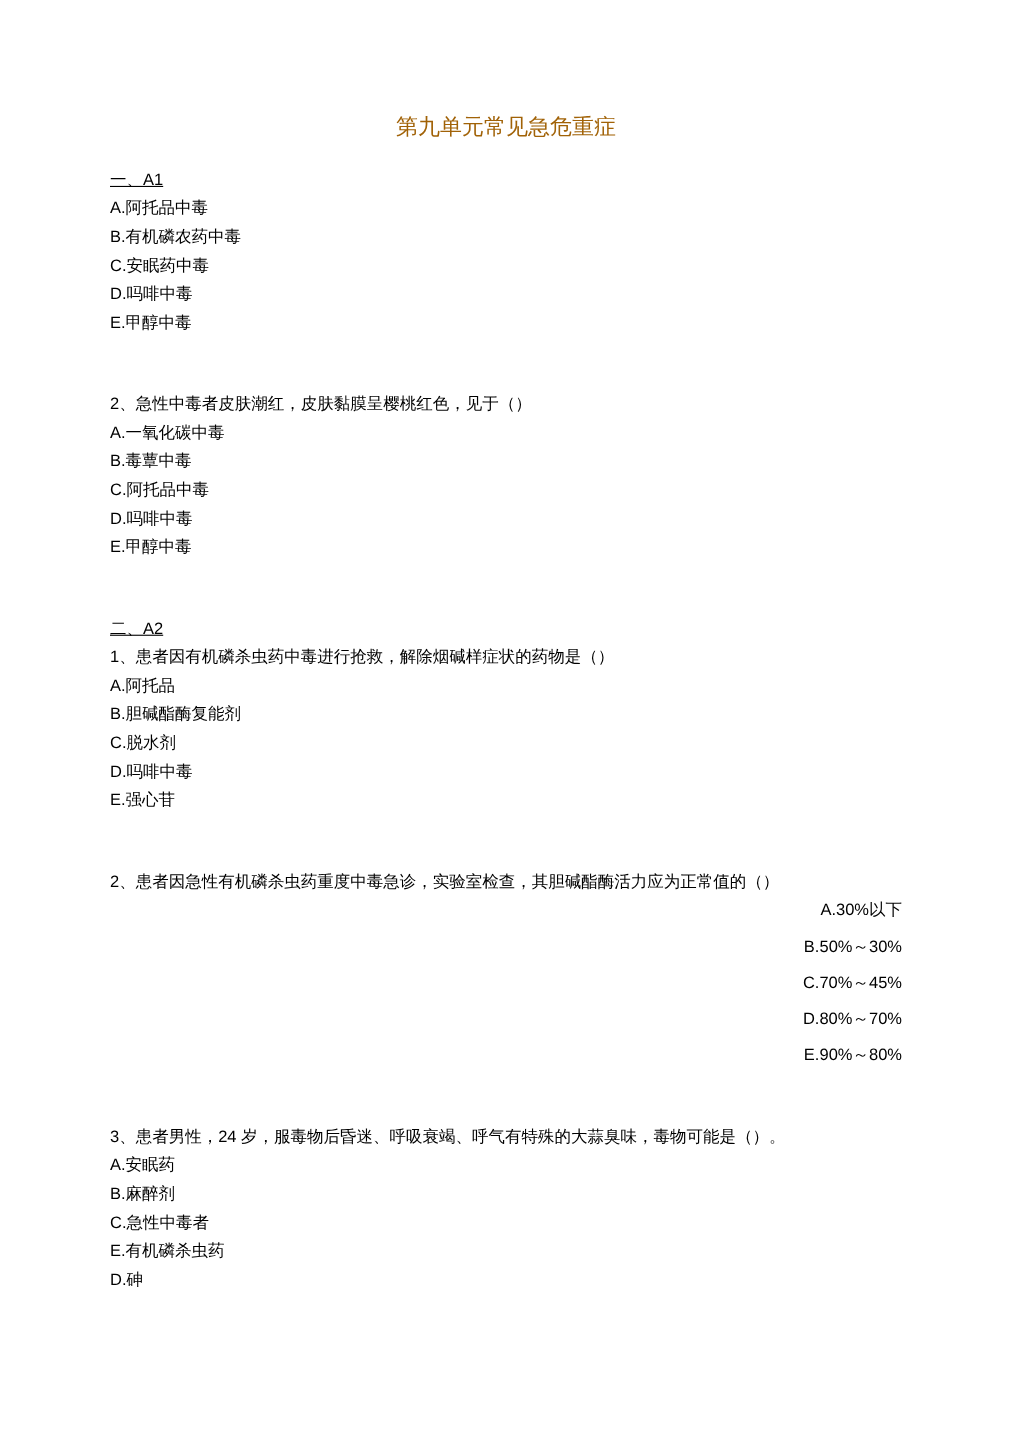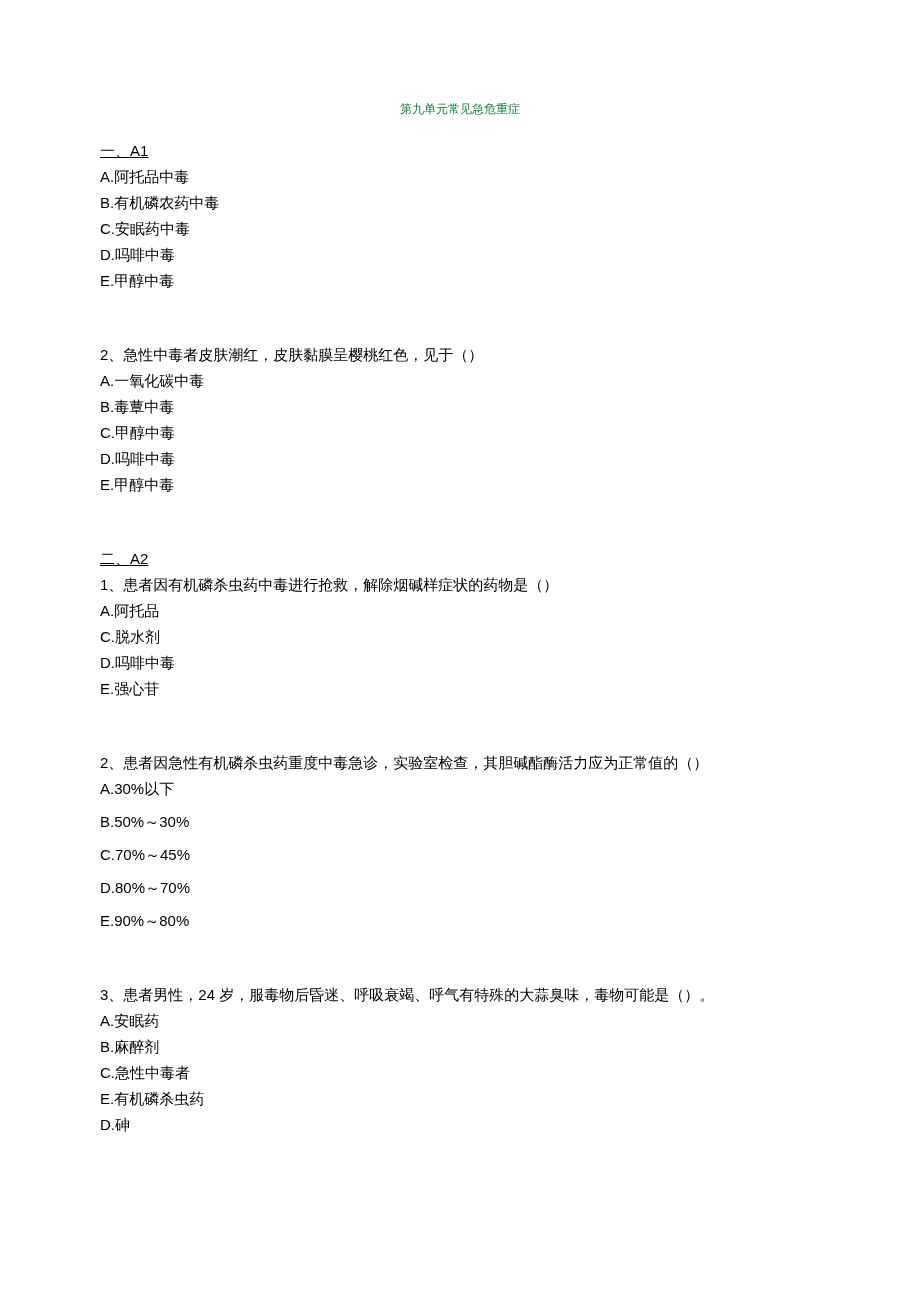--- a/index.html
+++ b/index.html
@@ -10,22 +10,22 @@
     font-family: "Microsoft YaHei", "SimSun", Arial, sans-serif;
   }
   .page {
     padding: 100px 100px 60px 100px;
     color: #000;
     font-size: 15px;
     line-height: 1.6;
   }
   .title {
     text-align: center;
-    font-size: 12px;
-    color: #15803d;
+    font-size: 20px;
+    color: #a16207;
     margin-bottom: 20px;
   }
   .section-header {
     margin-top: 0;
     margin-bottom: 2px;
     text-decoration: underline;
   }
   .section-header.gap-top {
     margin-top: 50px;
   }
@@ -36,20 +36,21 @@
     margin-bottom: 0;
   }
   .question-stem {
     margin-bottom: 2px;
   }
   .option {
     margin-bottom: 2px;
   }
   .question.wide .option {
     margin-bottom: 9px;
+    text-align: right;
   }
 </style>
 </head>
 <body>
 
 <div class="page">
 
   <div class="title">第九单元常见急危重症</div>
 
   <div class="section-header">一、A1</div>
@@ -59,30 +60,31 @@
     <div class="option">B.有机磷农药中毒</div>
     <div class="option">C.安眠药中毒</div>
     <div class="option">D.吗啡中毒</div>
     <div class="option">E.甲醇中毒</div>
   </div>
 
   <div class="question">
     <div class="question-stem">2、急性中毒者皮肤潮红，皮肤黏膜呈樱桃红色，见于（）</div>
     <div class="option">A.一氧化碳中毒</div>
     <div class="option">B.毒蕈中毒</div>
-    <div class="option">C.甲醇中毒</div>
+    <div class="option">C.阿托品中毒</div>
     <div class="option">D.吗啡中毒</div>
     <div class="option">E.甲醇中毒</div>
   </div>
 
   <div class="section-header gap-top">二、A2</div>
 
   <div class="question">
     <div class="question-stem">1、患者因有机磷杀虫药中毒进行抢救，解除烟碱样症状的药物是（）</div>
     <div class="option">A.阿托品</div>
+    <div class="option">B.胆碱酯酶复能剂</div>
     <div class="option">C.脱水剂</div>
     <div class="option">D.吗啡中毒</div>
     <div class="option">E.强心苷</div>
   </div>
 
   <div class="question wide">
     <div class="question-stem">2、患者因急性有机磷杀虫药重度中毒急诊，实验室检查，其胆碱酯酶活力应为正常值的（）</div>
     <div class="option">A.30%以下</div>
     <div class="option">B.50%～30%</div>
     <div class="option">C.70%～45%</div>

